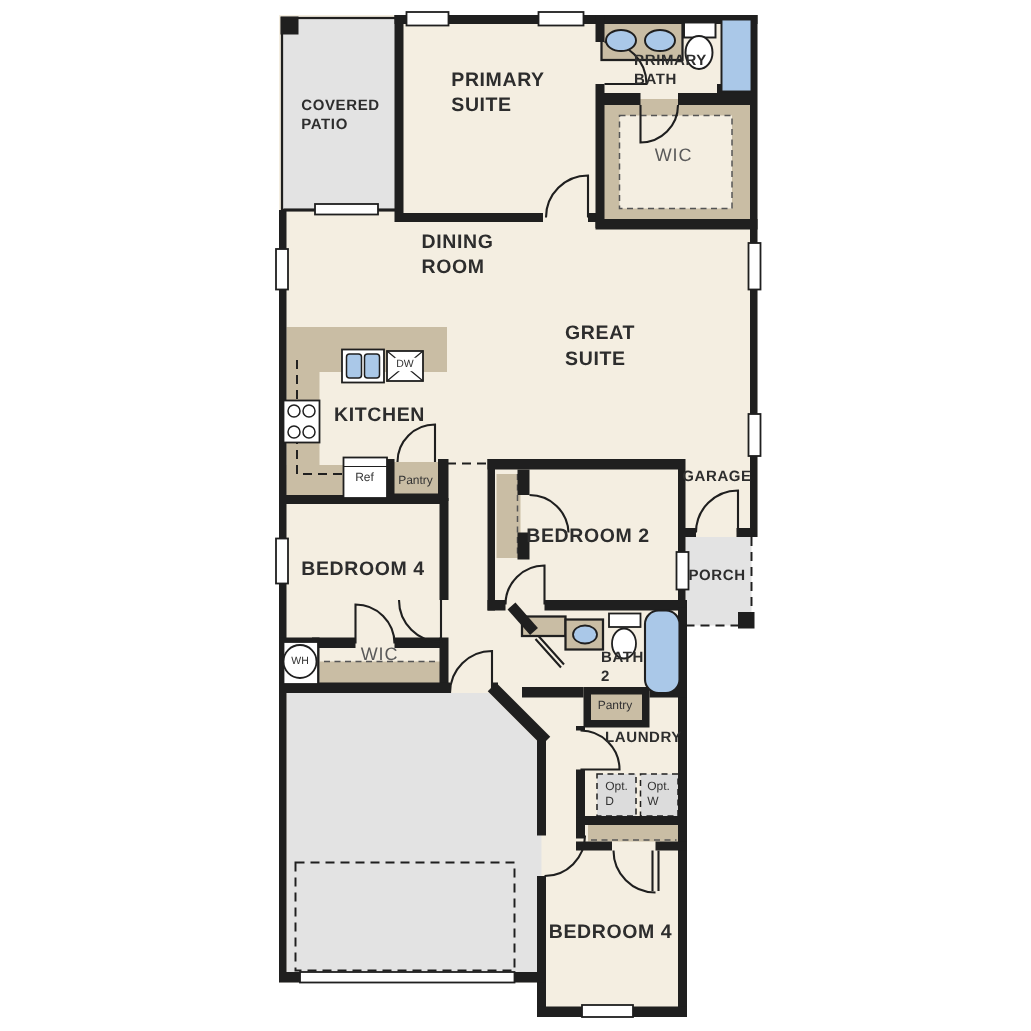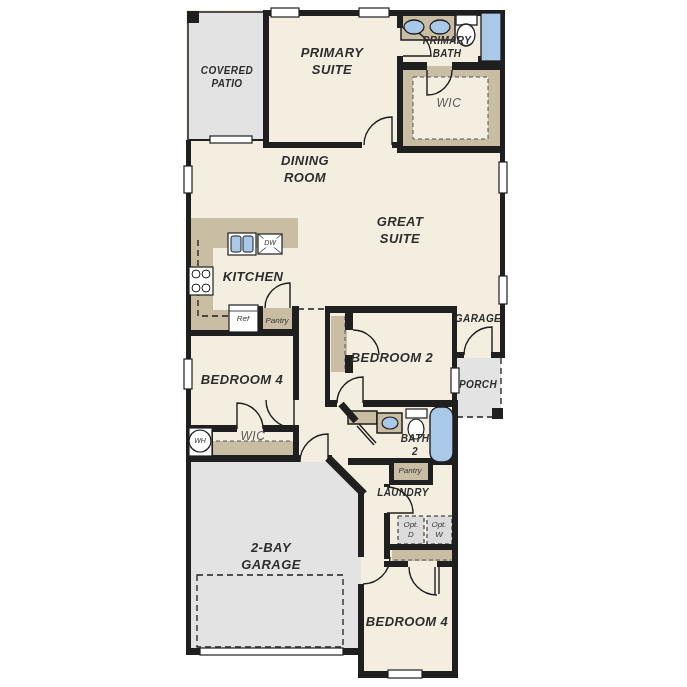--- a/index.html
+++ b/index.html
@@ -1,21 +1,21 @@
 <!DOCTYPE html>
 <html><head>
 <meta charset="utf-8">
 <style>
   html,body{margin:0;padding:0;background:#ffffff;}
   #stage{position:relative;width:687px;height:687px;background:#ffffff;overflow:hidden;
          font-family:"Liberation Sans",sans-serif;}
   #plan-svg{position:absolute;left:0;top:0;}
-  .lbl{position:absolute;transform:translate(-50%,-50%);text-align:center;
+  .lbl{position:absolute;transform:translate(-50%,-50%);
        color:#2d2d2d;font-weight:bold;font-size:10px;line-height:1.3;
-       letter-spacing:.4px;white-space:pre-line;pointer-events:none;font-style:italic;}
+       letter-spacing:.4px;white-space:pre-line;pointer-events:none;}
   .s13{font-size:13px;}
   .s12{font-size:13px;}
   .s10{font-size:10px;}
   .muted{color:#5a5a5a;font-weight:normal;font-size:12px;letter-spacing:.6px;}
   .tiny{font-size:8px;font-weight:normal;color:#333;letter-spacing:0;}
   .tiny7{font-size:7px;font-weight:normal;color:#333;letter-spacing:0;}
   .chip{background:#fff;padding:0 1px;}
 </style>
 </head>
 <body>
@@ -228,21 +228,19 @@
   <div class="lbl tiny7 chip" style="left:270px;top:243px">DW</div>
   <div class="lbl s10" style="left:478px;top:318px">GARAGE</div>
   <div class="lbl s10" style="left:478px;top:384px">PORCH</div>
   <div class="lbl s12" style="left:392px;top:358px">BEDROOM 2</div>
   <div class="lbl s12" style="left:242px;top:380px">BEDROOM 4</div>
   <div class="lbl muted" style="left:253px;top:437px">WIC</div>
   <div class="lbl tiny7" style="left:200px;top:441px">WH</div>
   <div class="lbl s10" style="left:415px;top:445px">BATH
 2</div>
   <div class="lbl tiny" style="left:410px;top:471px">Pantry</div>
-  <div class="lbl s10" style="left:403px;top:492px">LAUNDRY</div>
+  <div class="lbl s10" style="left:429px;top:492px">LAUNDRY</div>
   <div class="lbl tiny" style="left:411px;top:530px">Opt.
 D</div>
   <div class="lbl tiny" style="left:439px;top:530px">Opt.
 W</div>
-  <div class="lbl s13" style="left:271px;top:557px">2-BAY
-GARAGE</div>
   <div class="lbl s12" style="left:407px;top:622px">BEDROOM 4</div>
 </div>
 
 </body></html>

